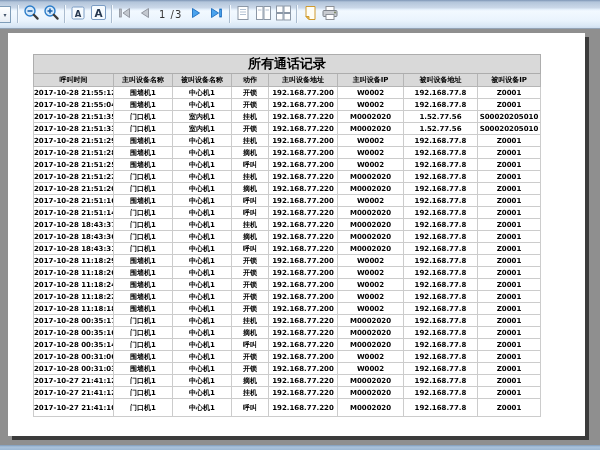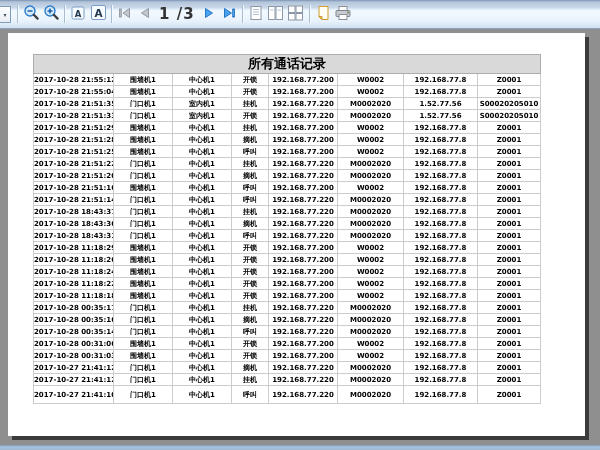--- a/index.html
+++ b/index.html
@@ -22,21 +22,21 @@
     width:20px; height:20px; display:flex; align-items:center; justify-content:center;
     background:transparent; border:none; padding:0; cursor:pointer;
   }
   .combo-sliver {
     width:11px; height:17px; margin-right:3px;
     background:linear-gradient(#ffffff,#e8eef5);
     border:1px solid #7f9db9; border-left:none;
     display:flex; align-items:center; justify-content:center;
     font-size:6px; color:#44546a;
   }
-  .pager-text { font-size:15px; color:#333; padding:0 4px; letter-spacing:1px; white-space:nowrap;font-weight:bold; }
+  .pager-text { font-size:10px; color:#333; padding:0 4px; letter-spacing:1px; white-space:nowrap; }
 
   
   .preview { position:absolute; top:30px; left:0; right:0; bottom:5px; background:#8f8f8f; overflow:hidden; }
   .page {
     position:absolute; left:8px; top:3px; width:577px; height:403px;
     background:#ffffff; box-shadow:4px 4px 0 0 #3b3b3b;
   }
 
   
   .report-table {
@@ -218,20 +218,30 @@
             <col style="width:37px">
           <col style="width:69px">
             <col style="width:66px">
             <col style="width:74px">
             <col style="width:63px">
         </colgroup>
         <thead>
           <tr>
             <td class="title-cell" colspan="8">所有通话记录</td>
           </tr>
+          <tr>
+            <th>呼叫时间</th>
+            <th>主叫设备名称</th>
+            <th>被叫设备名称</th>
+            <th>动作</th>
+            <th>主叫设备地址</th>
+            <th>主叫设备IP</th>
+            <th>被叫设备地址</th>
+            <th>被叫设备IP</th>
+          </tr>
         </thead>
         <tbody id="report-rows">
             <tr>
               <td>2017-10-28 21:55:12</td>
               <td>围墙机1</td>
               <td>中心机1</td>
               <td>开锁</td>
               <td>192.168.77.200</td>
               <td>W0002</td>
               <td>192.168.77.8</td>

